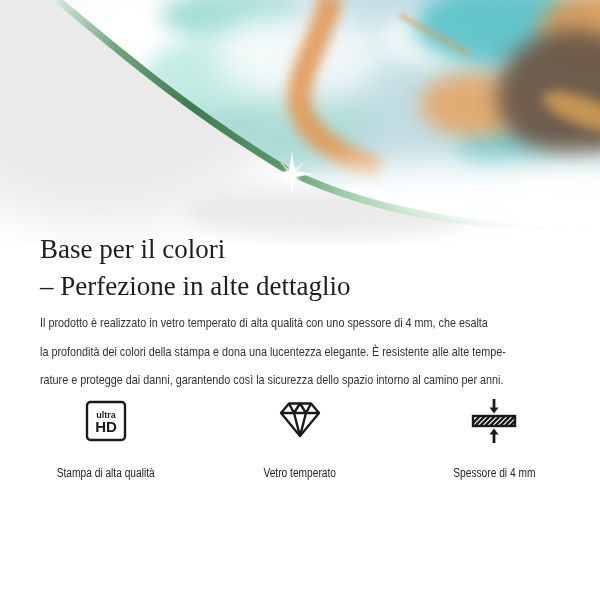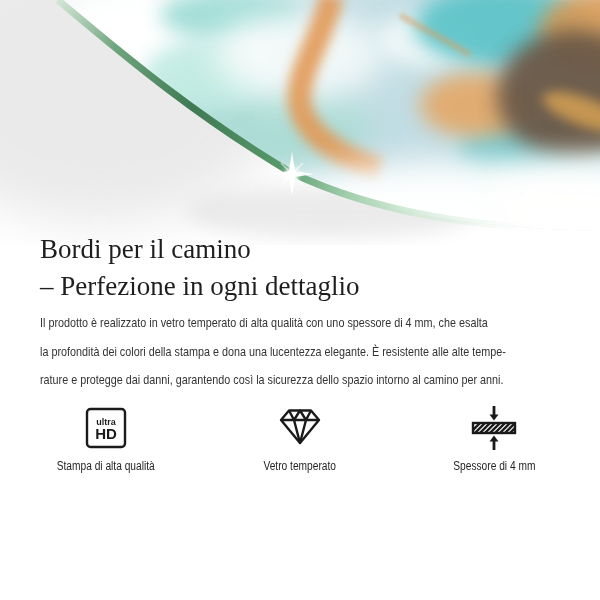--- a/index.html
+++ b/index.html
@@ -16,21 +16,21 @@
   .desc{position:absolute;left:40px;top:309px;color:#333333;}
   .desc-line{
     font-size:13.5px;line-height:28.5px;white-space:nowrap;
     transform:scaleX(0.80);transform-origin:left center;
   }
   .features{
     position:absolute;left:0;top:392px;width:600px;
     display:grid;grid-template-columns:212px 176px 212px;
   }
   .feature{
-    height:88px;display:flex;flex-direction:column;align-items:center;justify-content:center;
+    height:88px;display:flex;flex-direction:column;align-items:center;justify-content:space-between;
   }
   .icon-box{height:58px;display:flex;align-items:center;justify-content:center;}
   .feature-label{
     margin-top:2px;font-size:12px;color:#1f1f1f;white-space:nowrap;
     transform:scaleX(0.85);transform-origin:center;
   }
   .ic{stroke:#1a1a1a;fill:none;stroke-width:2.4;}
 </style>
 </head>
 <body>
@@ -104,22 +104,22 @@
     <path d="M 58,0 C 135,65 200,118 290,172 C 380,215 480,228 600,231" stroke="url(#edgeGrad)" stroke-width="7" fill="none"></path>
 
     <g>
       <circle cx="292" cy="174" r="7" fill="#ffffff" opacity="0.9" filter="url(#f3)"></circle>
       <path d="M 292,152 L 295,171 L 314,174 L 295,177 L 292,196 L 289,177 L 270,174 L 289,171 Z" fill="#ffffff" opacity="0.95"></path>
       <path d="M 281,163 L 303,185 M 303,163 L 281,185" stroke="#ffffff" stroke-width="1.5" opacity="0.6"></path>
     </g>
   </svg>
 
   <h1 class="title" style="margin:0;font-weight:400;">
-    <span style="display:block">Bordi per il camino</span>
-    <span style="display:block">– Perfezione in ogni dettaglio</span>
+    <span style="display:block">Base per il colori</span>
+    <span style="display:block">– Perfezione in alte dettaglio</span>
   </h1>
 
   <div class="desc">
     <div class="desc-line">Il prodotto è realizzato in vetro temperato di alta qualità con uno spessore di 4 mm, che esalta</div>
     <div class="desc-line">la profondità dei colori della stampa e dona una lucentezza elegante. È resistente alle alte tempe-</div>
     <div class="desc-line">rature e protegge dai danni, garantendo così la sicurezza dello spazio intorno al camino per anni.</div>
   </div>
 
   <div class="features">
 

